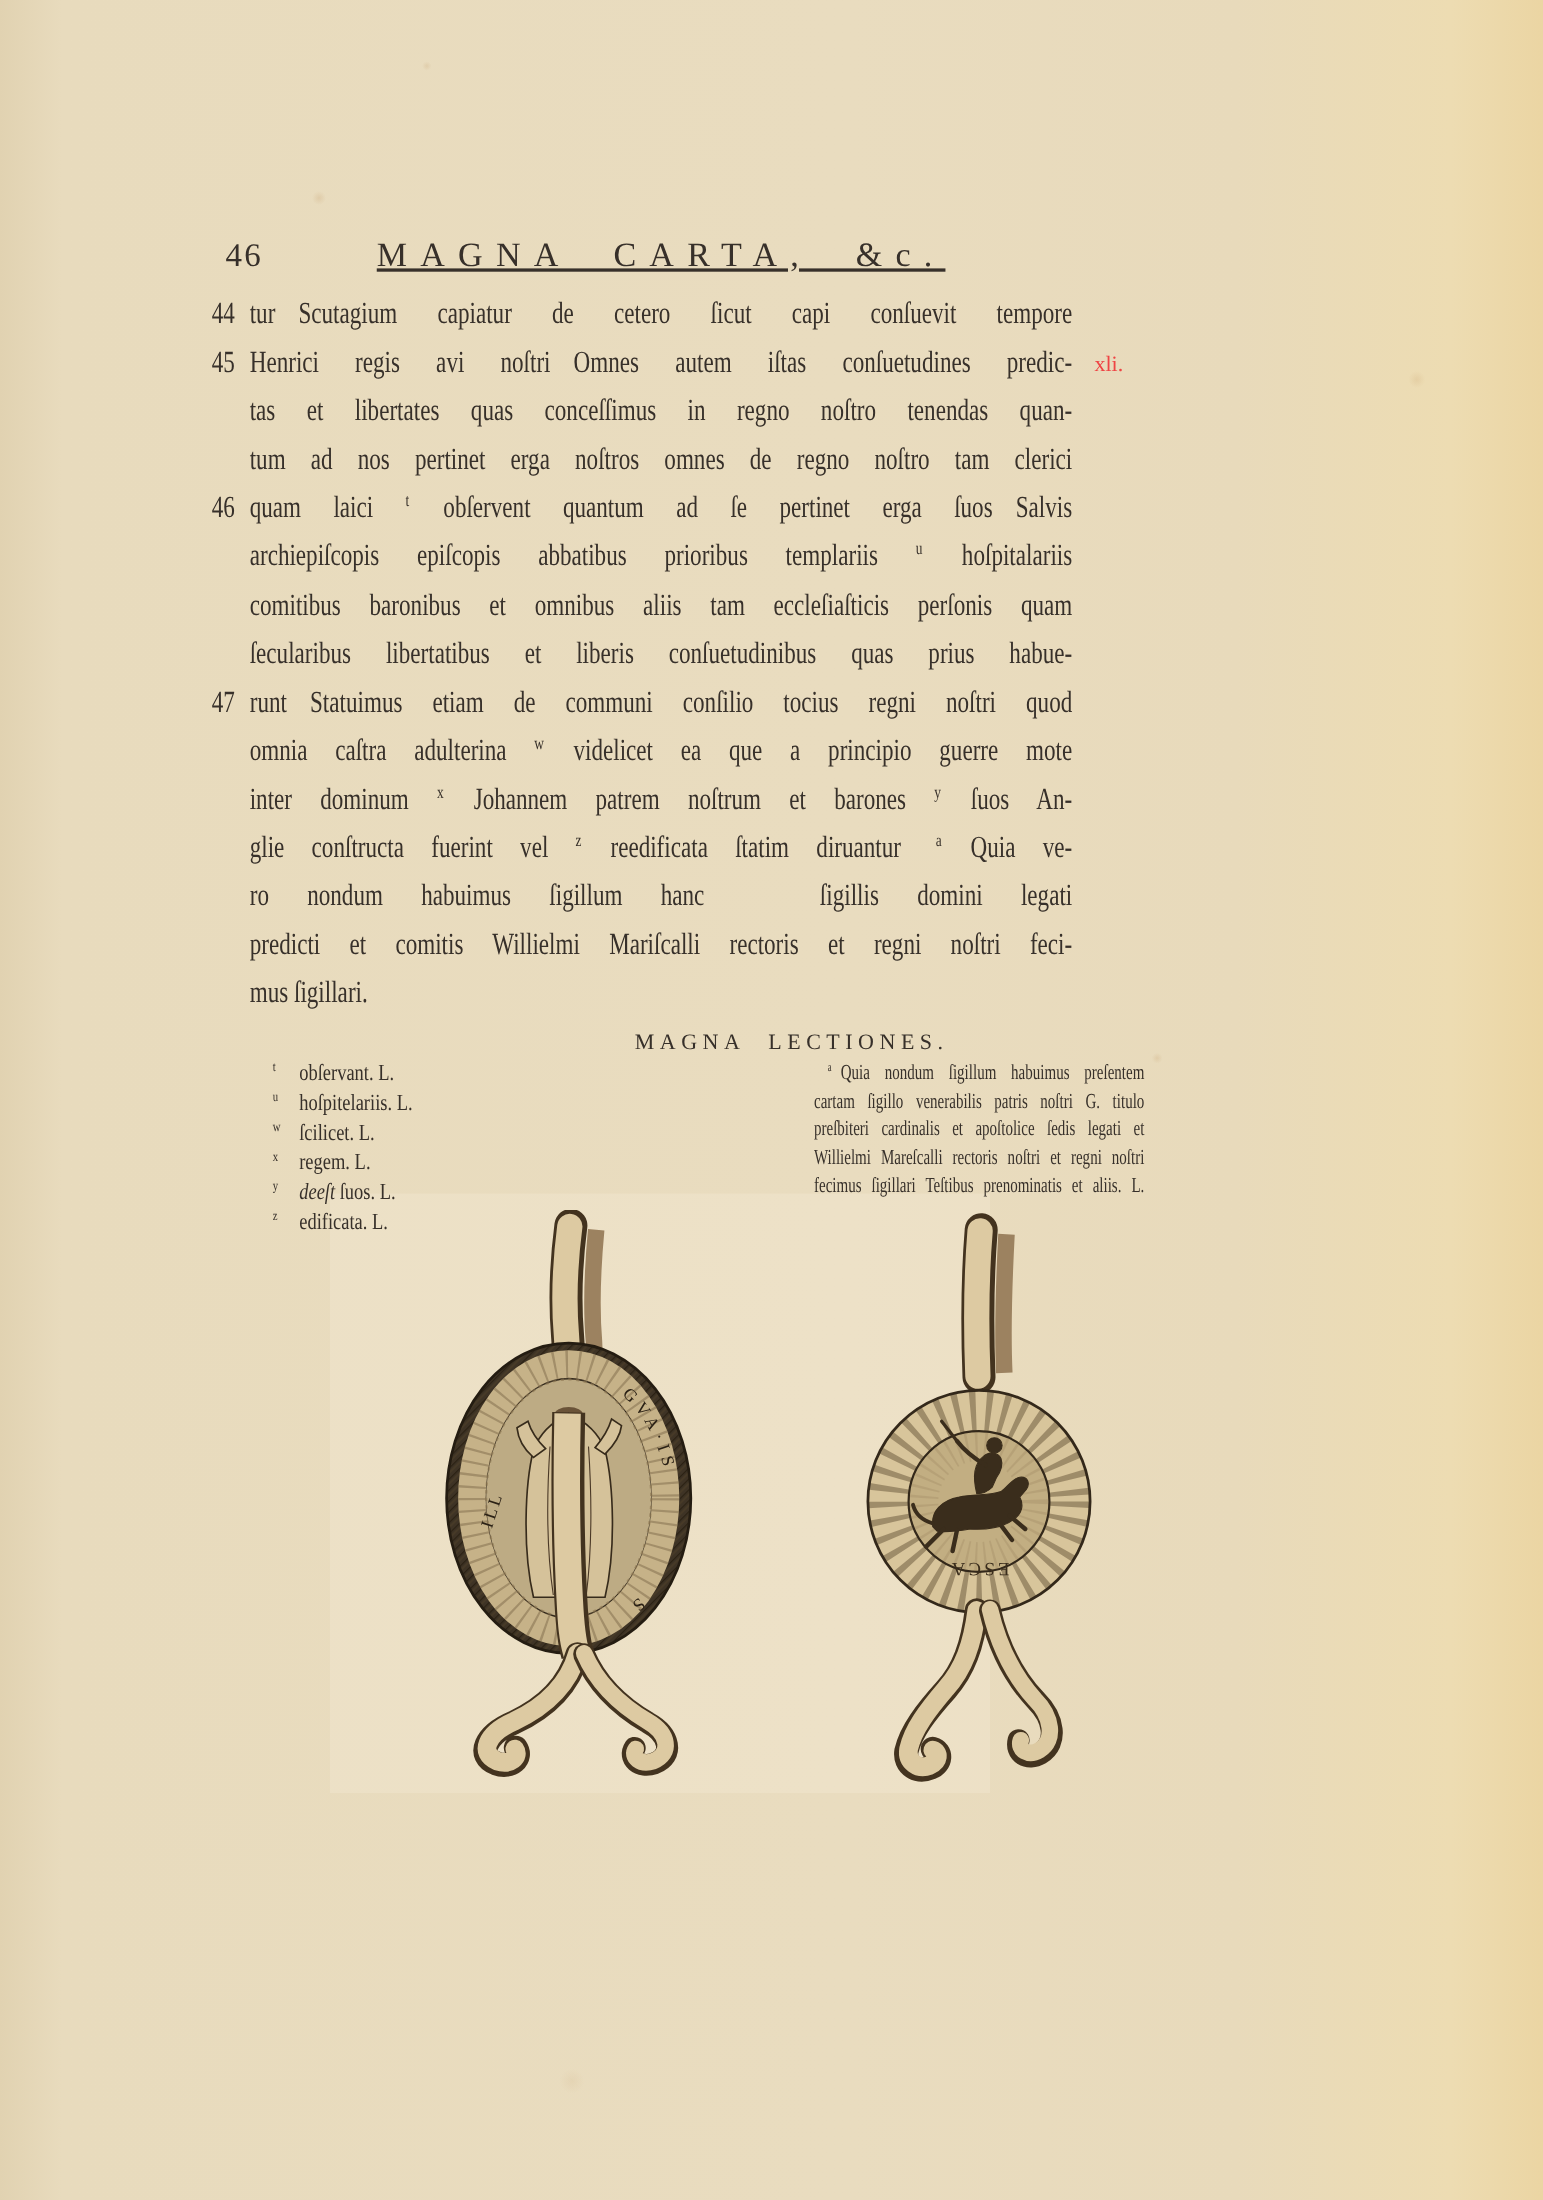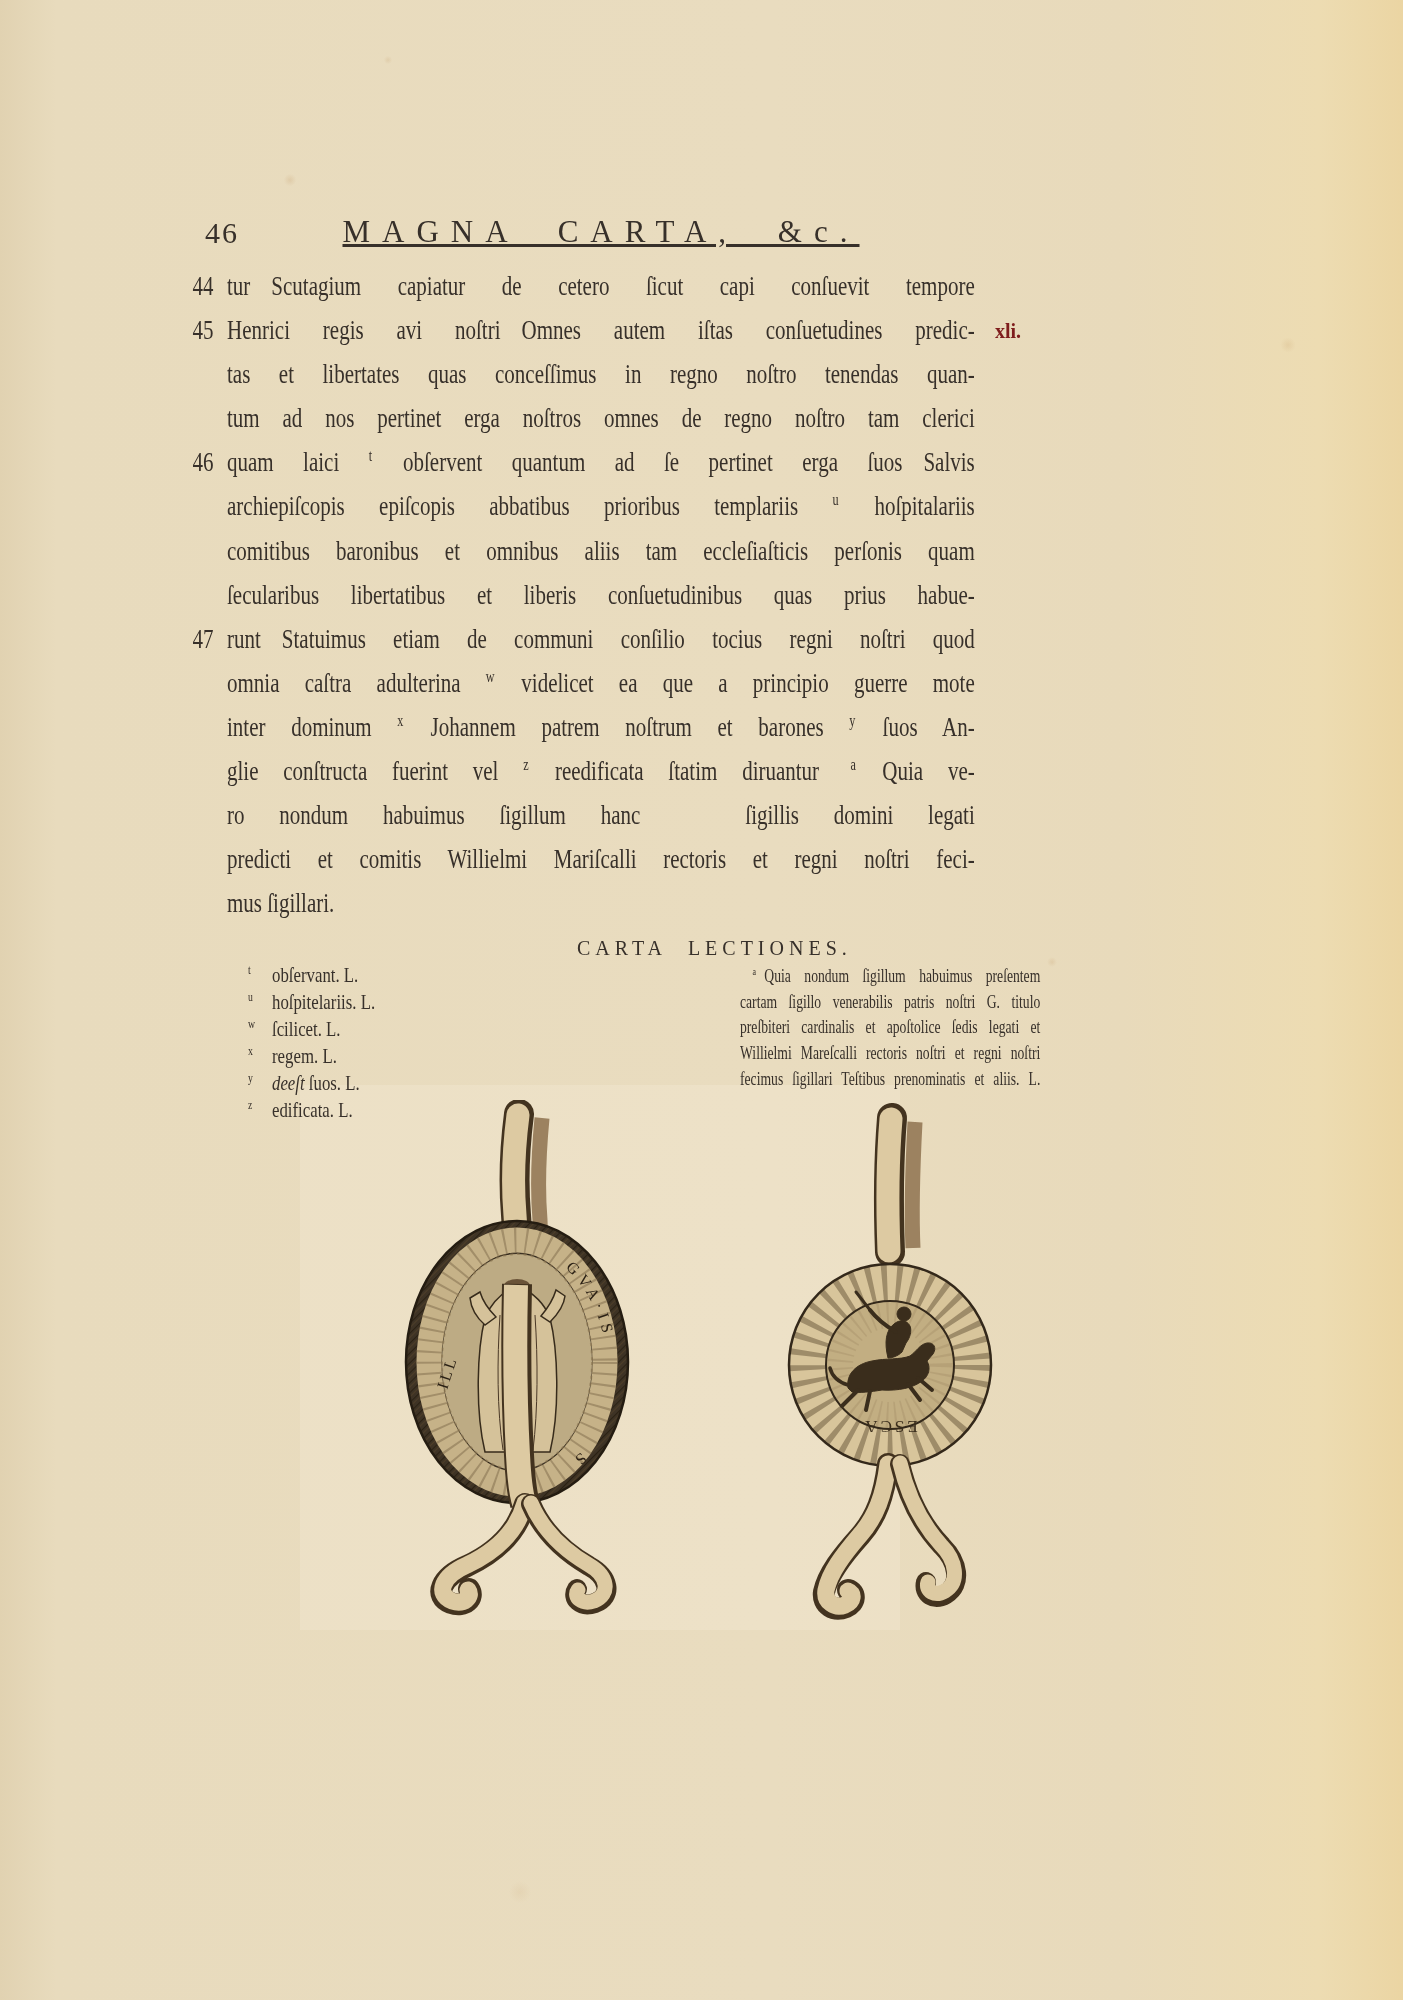--- a/index.html
+++ b/index.html
@@ -20,21 +20,21 @@
     position:absolute; left:205px; top:216px;
     font-size:30px; letter-spacing:2px;
   }
   .title {
     position:absolute; left:227px; top:214px; width:748px;
     text-align:center; font-size:31px;
     letter-spacing:12px; word-spacing:20px; white-space:nowrap;text-decoration:underline;
   }
   .margin-note {
     position:absolute; left:995px; top:320px;
-    font-size:20px; color:#7f1d1d;font-weight:bold;
+    font-size:20px; color:#ef4444;
   }
   .body-text {
     position:absolute; left:227px; top:264px; width:997px;
     transform:scaleX(0.75); transform-origin:left top;
     font-size:28px; line-height:44.1px;
   }
   .line { position:relative; }
   .line-num { position:absolute; left:-46px; top:0; font-size:28px; }
   .line-text { display:block; text-align:justify; text-align-last:justify; white-space:pre-wrap; }
   .line-text.last { text-align-last:left; }
@@ -116,21 +116,21 @@
       <span class="line-text">ro nondum habuimus ſigillum hanc     ſigillis domini legati</span>
     </div>
     <div class="line">
       <span class="line-text">predicti et comitis Willielmi Mariſcalli rectoris et regni noſtri feci-</span>
     </div>
     <div class="line">
       <span class="line-text last">mus ſigillari.</span>
     </div>
   </div>
 
-<div class="varia-header">CARTA LECTIONES.</div>
+<div class="varia-header">MAGNA LECTIONES.</div>
 
 <div class="fn-left">
     <div><span class="fn-mark"><sup>t</sup></span><span>obſervant. L.</span></div>
     <div><span class="fn-mark"><sup>u</sup></span><span>hoſpitelariis. L.</span></div>
     <div><span class="fn-mark"><sup>w</sup></span><span>ſcilicet. L.</span></div>
     <div><span class="fn-mark"><sup>x</sup></span><span>regem. L.</span></div>
     <div><span class="fn-mark"><sup>y</sup></span><span><i>deeſt</i> ſuos. L.</span></div>
     <div><span class="fn-mark"><sup>z</sup></span><span>edificata. L.</span></div>
   </div>
 <div class="fn-right">

